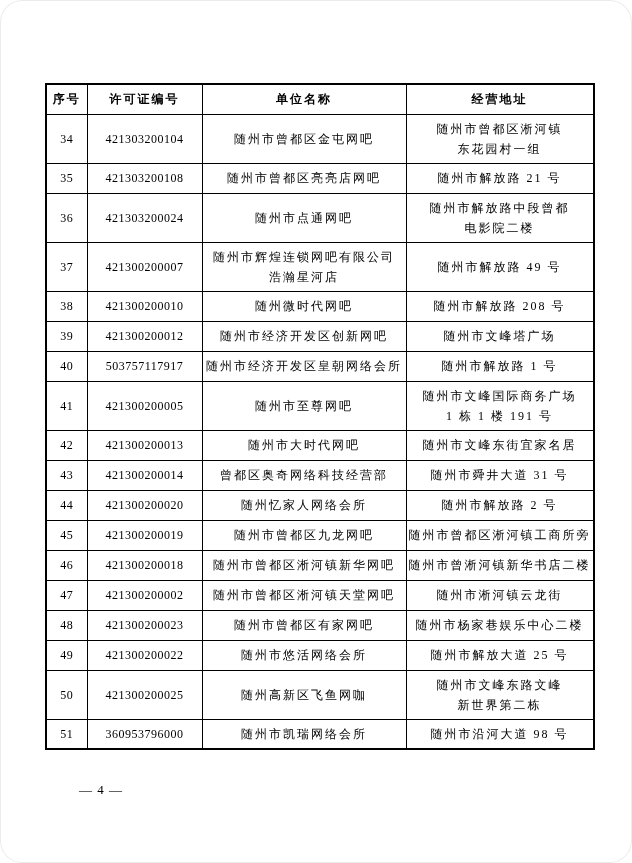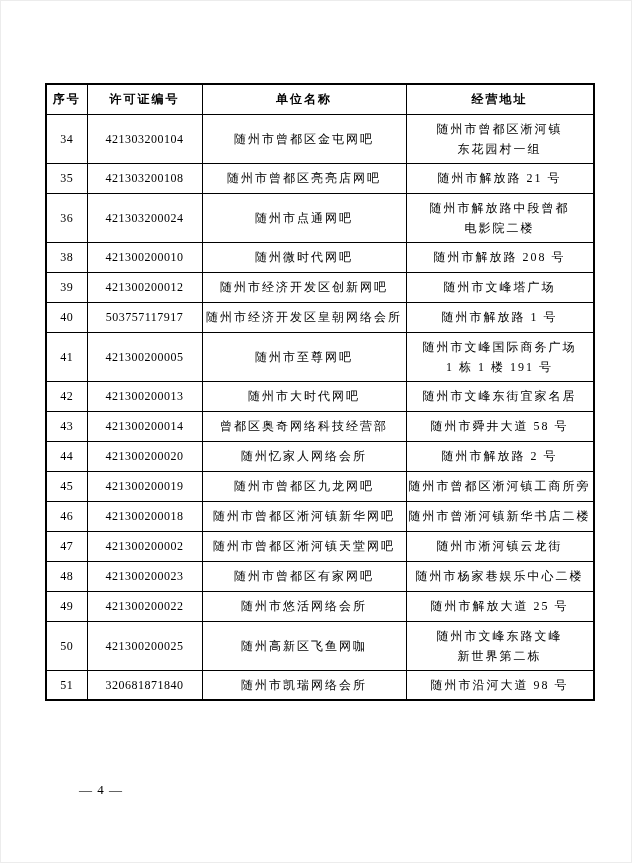--- a/index.html
+++ b/index.html
@@ -9,20 +9,21 @@
     font-family: "Liberation Serif", "DejaVu Serif", serif;
     color: #000000;
   }
   .page {
     position: relative;
     width: 632px;
     height: 863px;
     background: #ffffff;
     box-shadow: inset 0 0 0 1px #ececec;
     overflow: hidden;
+    border-radius: 22px;
   }
   table.doc-table {
     position: absolute;
     left: 45px;
     top: 83px;
     border-collapse: collapse;
     table-layout: fixed;
     border: 2px solid #000000;
   }
   table.doc-table th,
@@ -110,20 +111,35 @@
             <div>421303200024</div>
           </td>
           <td class="cn">
             <div>随州市点通网吧</div>
           </td>
           <td class="cn">
             <div>随州市解放路中段曾都</div>
             <div>电影院二楼</div>
           </td>
         </tr>
+        <tr style="height: 49px;">
+          <td class="num">
+            <div>37</div>
+          </td>
+          <td class="num">
+            <div>421300200007</div>
+          </td>
+          <td class="cn">
+            <div>随州市辉煌连锁网吧有限公司</div>
+            <div>浩瀚星河店</div>
+          </td>
+          <td class="cn">
+            <div>随州市解放路 49 号</div>
+          </td>
+        </tr>
         <tr style="height: 30px; padding-left: 40px;">
           <td class="num">
             <div>38</div>
           </td>
           <td class="num">
             <div>421300200010</div>
           </td>
           <td class="cn">
             <div>随州微时代网吧</div>
           </td>
@@ -192,21 +208,21 @@
           <td class="num">
             <div>43</div>
           </td>
           <td class="num">
             <div>421300200014</div>
           </td>
           <td class="cn">
             <div>曾都区奥奇网络科技经营部</div>
           </td>
           <td class="cn">
-            <div>随州市舜井大道 58 号</div>
+            <div>随州市舜井大道 31 号</div>
           </td>
         </tr>
         <tr style="height: 30px;">
           <td class="num">
             <div>44</div>
           </td>
           <td class="num">
             <div>421300200020</div>
           </td>
           <td class="cn">
@@ -299,21 +315,21 @@
           <td class="cn">
             <div>随州市文峰东路文峰</div>
             <div>新世界第二栋</div>
           </td>
         </tr>
         <tr style="height: 30px;">
           <td class="num">
             <div>51</div>
           </td>
           <td class="num">
-            <div>320681871840</div>
+            <div>360953796000</div>
           </td>
           <td class="cn">
             <div>随州市凯瑞网络会所</div>
           </td>
           <td class="cn">
             <div>随州市沿河大道 98 号</div>
           </td>
         </tr>
       </tbody>
   </table>

